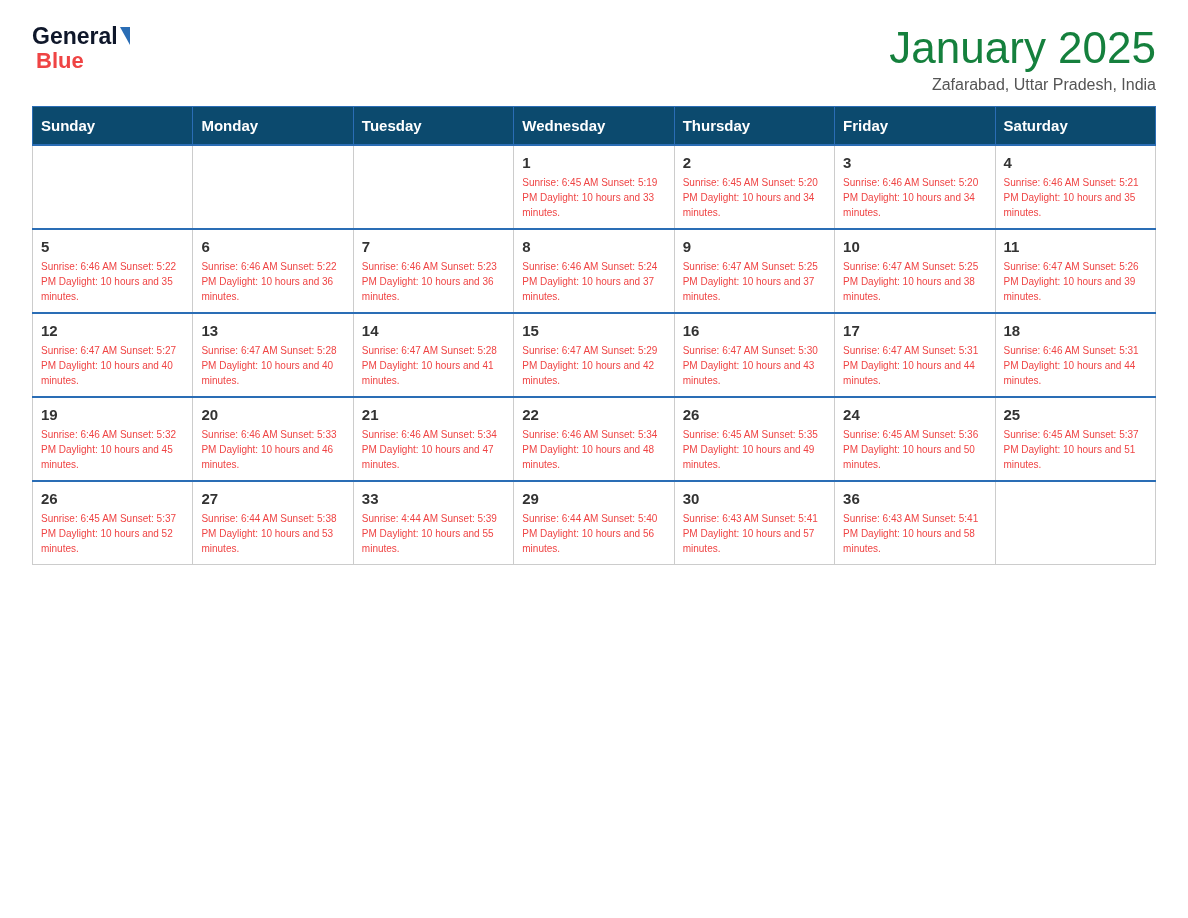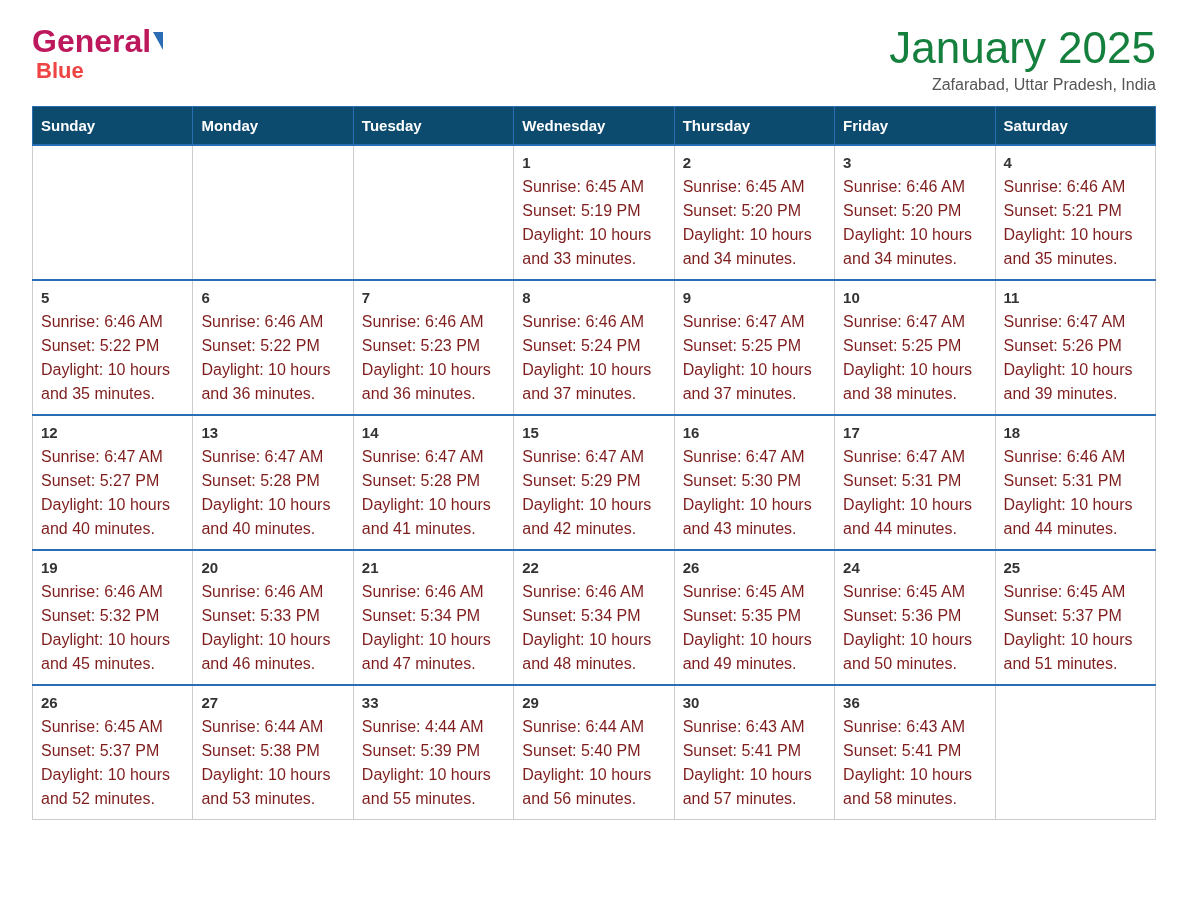--- a/index.html
+++ b/index.html
@@ -17,23 +17,23 @@
       align-items: flex-start;
       margin-bottom: 8px;
     }
     .logo {
       display: flex;
       flex-direction: column;
       align-items: flex-start;
       line-height: 1.1;
     }
     .logo-text-general {
-      font-size: 32px;
+      font-size: 23px;
       font-weight: bold;
-      color: #be185d;
+      color: #0f172a;
       display: flex;
       align-items: center;
       text-align: center;
     }
     .logo-triangle {
       display: inline-block;
       width: 0;
       height: 0;
       border-left: 10px solid transparent;
       border-right: 0px solid transparent;
@@ -88,23 +88,23 @@
     .calendar tr.week-row td {
       border-top: 2px solid #2a6db5;
     }
     .day-number {
       font-size: 15px;
       font-weight: bold;
       margin-bottom: 4px;
       display: block;
     }
     .day-info {
-      font-size: 16px;
+      font-size: 10px;
       line-height: 1.5;
-      color: #7f1d1d;
+      color: #ef4444;
     }
     .empty-cell {
       background: #fff;
     }
   </style>
 </head>
 <body>
 
 <div class="header-row">
   <div class="logo">

